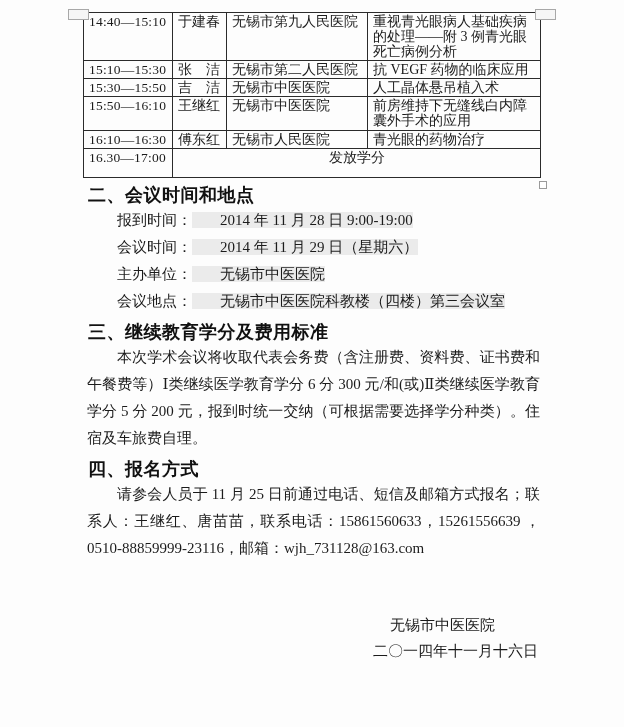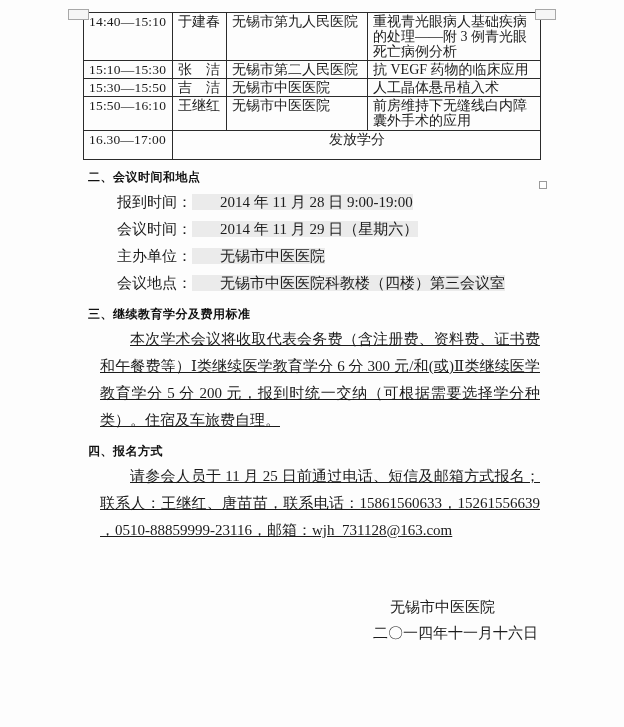--- a/index.html
+++ b/index.html
@@ -55,39 +55,38 @@
   tr.r6 td { height: 26px; }
 
   
   .content {
     margin: 0 84px 0 85px;
     width: 455px;
     font-size: 15px;
   }
   h3.sec-heading {
     font-family: "Liberation Sans", "DejaVu Sans", sans-serif;
-    font-size: 12px;
+    font-size: 18px;
     font-weight: bold;
     color: #111;
     margin: 8px 0 2px 3px;
     line-height: 19px;
     letter-spacing: 0.5px;
   }
   .info-line {
     line-height: 27px;
     padding-left: 32px;
     white-space: nowrap;
   }
   .hl { background: #ebebeb; padding-left: 28px; }
   p.para {
-    margin: 1px 0 0 15px;
+    margin: 1px 0 0 2px;
     line-height: 27px;
     text-align: justify;
     text-indent: 2em;
-    text-decoration: underline;
   }
   .sig { margin-top: 50px; }
   .sig-org {
     text-align: right;
     padding-right: 45px;
     line-height: 26px;
   }
   .sig-date {
     text-align: right;
     padding-right: 2px;
@@ -128,20 +127,26 @@
         <td class="c-name">吉　洁</td>
         <td class="c-hosp">无锡市中医医院</td>
         <td class="c-topic">人工晶体悬吊植入术</td>
       </tr>
       <tr class="r4">
         <td class="c-time">15:50—16:10</td>
         <td class="c-name">王继红</td>
         <td class="c-hosp">无锡市中医医院</td>
         <td class="c-topic">前房维持下无缝线白内障囊外手术的应用</td>
       </tr>
+      <tr class="r5">
+        <td class="c-time">16:10—16:30</td>
+        <td class="c-name">傅东红</td>
+        <td class="c-hosp">无锡市人民医院</td>
+        <td class="c-topic">青光眼的药物治疗</td>
+      </tr>
       <tr class="r6">
         <td class="c-time">16.30—17:00</td>
         <td class="c-merged" colspan="3">发放学分</td>
       </tr>
     </tbody>
   </table>
 
   <div class="content">
 
     <h3 class="sec-heading">二、会议时间和地点</h3>

